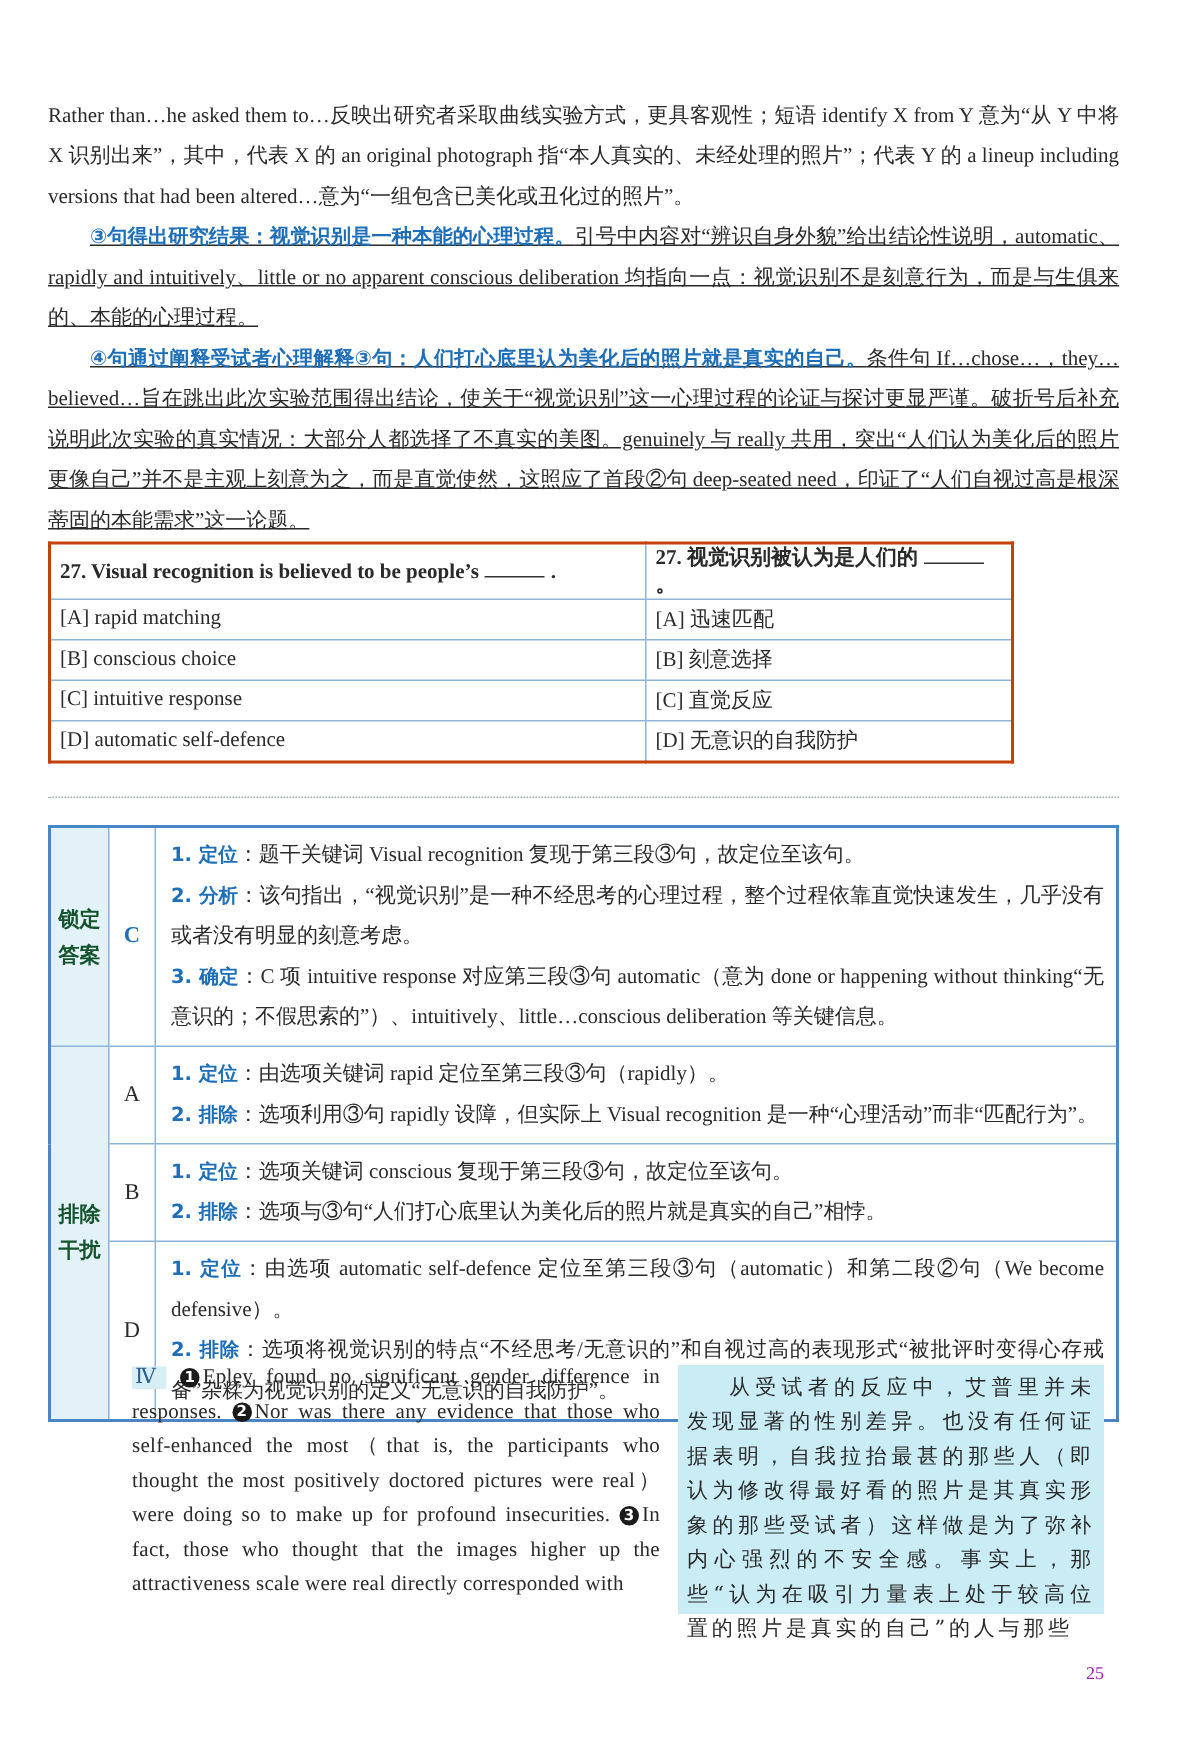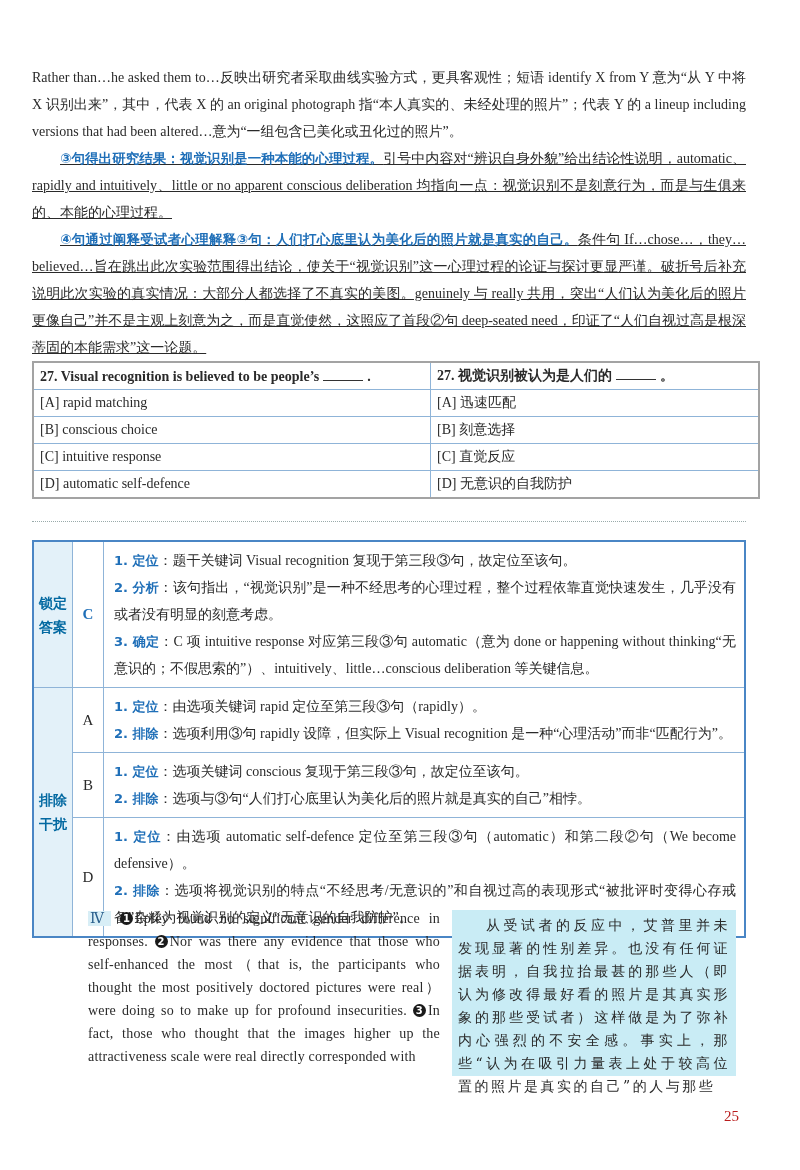--- a/index.html
+++ b/index.html
@@ -7,48 +7,48 @@
          font-family:"Liberation Serif","DejaVu Serif",serif; color:#2a2a2a; }
   .page { position:absolute; left:32px; top:64px; width:714px; }
   .para { font-size:14px; line-height:27px; text-align:justify; margin:0; }
   .para.indent { text-indent:2em;text-decoration:underline; }
   .hl { color:#1f6fb8; font-weight:bold; font-family:"DejaVu Sans","Liberation Sans",sans-serif; font-size:13.5px; }
   .section-badge { display:flex; justify-content:center; align-items:center; margin:2px 0 6px 0; height:24px; }
   .badge-box { border:1px dotted #6a8fb5; padding:1px 8px; color:#1f6fb8; font-weight:bold;
                font-family:"DejaVu Sans","Liberation Sans",sans-serif; font-size:14px; letter-spacing:1px; }
   .pen { margin-left:6px; }
 
-  table.q { width:728px; border-collapse:collapse; border:2px solid #a3a3a3; font-size:14px; }
+  table.q { width:644px; border-collapse:collapse; border:2px solid #c2410c; font-size:14px; }
   table.q td { border:1px solid #8fb4d8; height:26px; padding:0 6px; vertical-align:middle; }
   table.q td.lcol { width:384px; }
   table.q tr.head td { font-weight:bold; }
   .blank { display:inline-block; width:40px; border-bottom:1px solid #333; margin:0 4px; height:12px; }
 
   .dots { border-top:1px dotted #9aa; margin:22px 0 18px 0; height:0; }
 
   table.ans { width:714px; border-collapse:collapse; border:2px solid #4a86c5; font-size:14px; }
   table.ans td { border:1px solid #8fb4d8; vertical-align:middle; }
-  table.ans td.cat { width:34px; background:#e3f1f9; color:#0369a1; font-weight:bold; text-align:center;
+  table.ans td.cat { width:34px; background:#e3f1f9; color:#14532d; font-weight:bold; text-align:center;
                      font-family:"DejaVu Sans","Liberation Sans",sans-serif; font-size:14px; line-height:24px; padding:0 2px; }
   table.ans td.opt { width:28px; text-align:center; font-size:15px; }
   table.ans td.opt.c { color:#1f6fb8; font-weight:bold; }
   table.ans td.body { padding:5px 8px 5px 10px; line-height:27px; text-align:justify; }
   .step { color:#1f6fb8; font-weight:bold; font-family:"DejaVu Sans","Liberation Sans",sans-serif; font-size:13px; }
 
   .bottom { position:absolute; left:88px; top:907px; width:352px; font-size:14px; line-height:23px;
             text-align:justify; letter-spacing:0.2px; }
   .roman { background:#d8eef6; color:#2a5f8c; padding:0 2px; margin-left:0; }
   .circ { display:inline-block; width:13px; height:13px; border-radius:50%; background:#1a1a1a; color:#fff;
           font-size:10px; line-height:13px; text-align:center; font-weight:bold; font-family:"DejaVu Sans",sans-serif;
           margin-right:2px; vertical-align:1px; }
   .trans { position:absolute; left:452px; top:910px; width:284px; height:166px; background:#c9ecf5;
            padding:4px 6px; box-sizing:border-box; font-size:14px; line-height:23px; letter-spacing:2.5px;
            font-family:"DejaVu Serif","Liberation Serif",serif; text-align:justify; }
   .trans p { margin:0; text-indent:2em; }
-  .pagenum { position:absolute; left:724px; top:1108px; font-size:15px; color:#b91c1c; }
+  .pagenum { position:absolute; left:724px; top:1108px; font-size:12px; color:#a21caf; }
 </style>
 </head>
 <body>
 
 <div class="page">
 
   <p class="para">Rather than…he asked them to…反映出研究者采取曲线实验方式，更具客观性；短语 identify X from Y 意为“从 Y 中将 X 识别出来”，其中，代表 X 的 an original photograph 指“本人真实的、未经处理的照片”；代表 Y 的 a lineup including versions that had been altered…意为“一组包含已美化或丑化过的照片”。</p>
   <p class="para indent"><span class="hl">③句得出研究结果：视觉识别是一种本能的心理过程。</span><span>引号中内容对“辨识自身外貌”给出结论性说明，automatic、rapidly and intuitively、little or no apparent conscious deliberation 均指向一点：视觉识别不是刻意行为，而是与生俱来的、本能的心理过程。</span></p>
   <p class="para indent"><span class="hl">④句通过阐释受试者心理解释③句：人们打心底里认为美化后的照片就是真实的自己。</span><span>条件句 If…chose…，they…believed…旨在跳出此次实验范围得出结论，使关于“视觉识别”这一心理过程的论证与探讨更显严谨。破折号后补充说明此次实验的真实情况：大部分人都选择了不真实的美图。genuinely 与 really 共用，突出“人们认为美化后的照片更像自己”并不是主观上刻意为之，而是直觉使然，这照应了首段②句 deep-seated need，印证了“人们自视过高是根深蒂固的本能需求”这一论题。</span></p>
 

